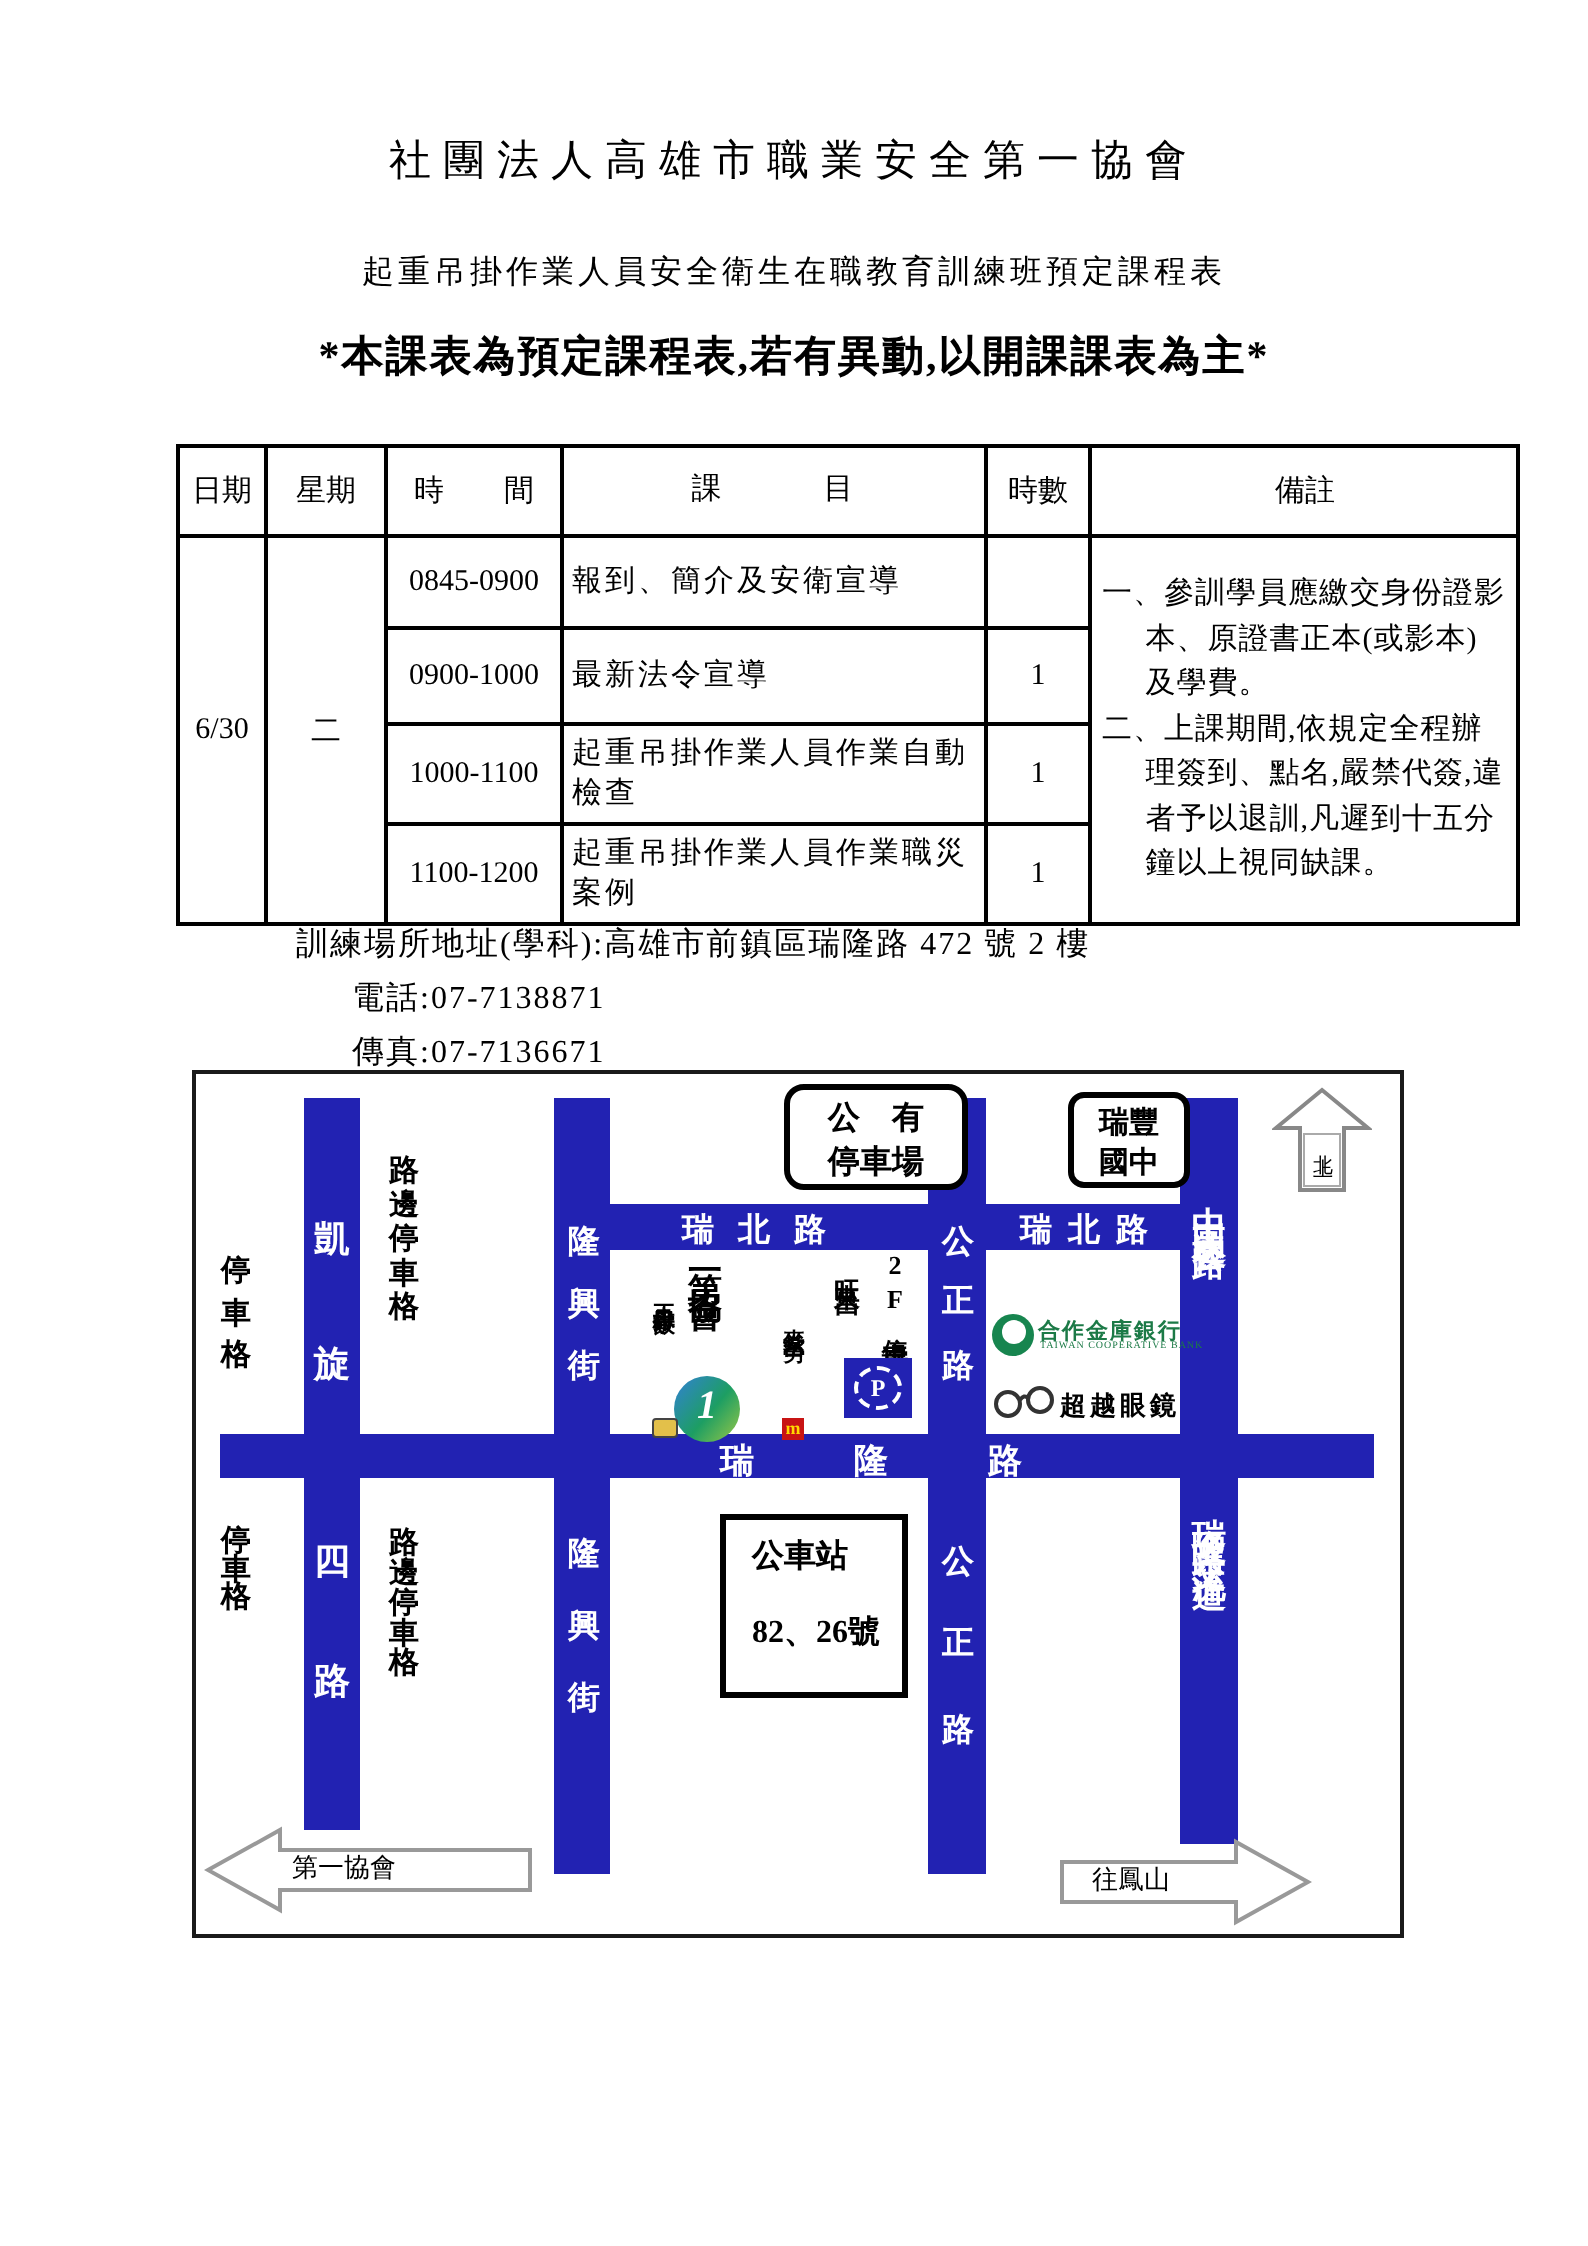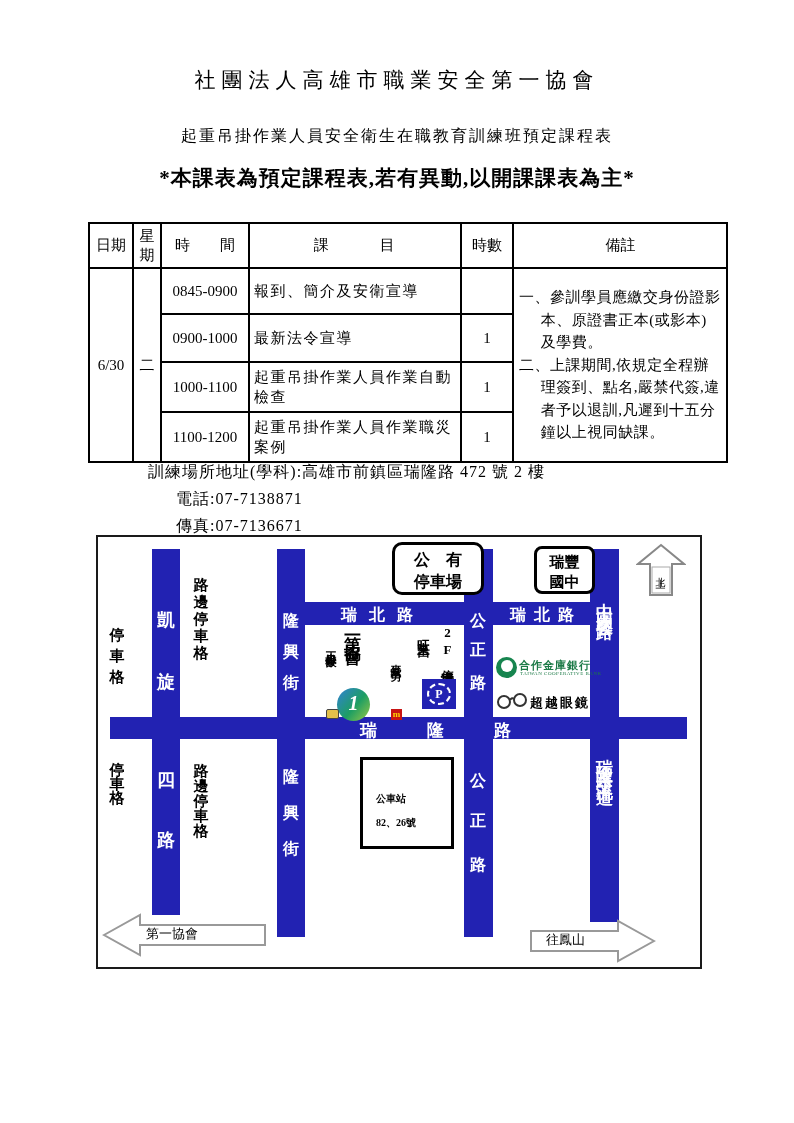--- a/index.html
+++ b/index.html
@@ -7,21 +7,21 @@
   .page { position:relative; width:794px; height:1123px; background:#fff; margin:0 auto; overflow:hidden; color:#000; }
 
   .doc-title   { position:absolute; top:66px;  left:0; width:100%; text-align:center; font-size:21px; letter-spacing:6px; }
   .doc-subtitle{ position:absolute; top:126px; left:0; width:100%; text-align:center; font-size:16px; letter-spacing:2px; }
   .doc-notice  { position:absolute; top:164px; left:0; width:100%; text-align:center; font-size:21px; font-weight:bold; letter-spacing:1px; }
 
   table.sched { position:absolute; left:88px; top:222px; border-collapse:collapse; table-layout:fixed; }
   table.sched td { border:2px solid #000; font-size:15px; vertical-align:middle; }
   td.hd { text-align:center; font-size:16px; height:45px; }
   td.c-date { width:44px; text-align:center; }
-  td.c-week { width:28px; text-align:center; }
+  td.c-week { width:60px; text-align:center; }
   td.c-time { width:88px; text-align:center; font-size:14px; }
   td.c-subj { width:212px; text-align:left; padding:2px 4px; letter-spacing:1.5px; line-height:1.35; }
   td.c-hour { width:52px; text-align:center; }
   td.c-note { width:214px; vertical-align:top; padding:4px 4px 4px 5px; }
   .note-item { font-size:15px; line-height:1.5; padding-left:1.45em; text-indent:-1.45em; letter-spacing:0.5px; }
   tr.r1 { height:46px; } tr.r2 { height:48px; } tr.r3 { height:50px; } tr.r4 { height:50px; }
 
   .contact-line { position:absolute; font-size:16px; letter-spacing:1px; }
   .contact-addr { left:148px; top:462px; }
   .contact-tel  { left:176px; top:489px; }
@@ -138,21 +138,21 @@
     <span class="vlab blab" style="left:481px; top:11px; font-size:12px; letter-spacing:8px;">路邊</span>
 
     <div class="mapbox box-round" style="left:258px; top:5px; width:92px; height:53px; font-size:16px; padding-top:4px; line-height:1.35;">
       <div>公　有</div>
       <div>停車場</div>
     </div>
     <div class="mapbox box-round" style="left:400px; top:9px; width:61px; height:48px; font-size:15px; padding-top:3px; line-height:1.35; border-radius:8px;">
       <div>瑞豐</div>
       <div>國中</div>
     </div>
-    <div class="mapbox" style="left:262px; top:220px; width:94px; height:92px; font-size:10px; text-align:left; padding:27px 0 0 13px; line-height:2.4;">
+    <div class="mapbox" style="left:262px; top:220px; width:94px; height:92px; font-size:16px; text-align:left; padding:0 0 0 13px; line-height:2.4;">
       <div>公車站</div>
       <div>82、26號</div>
     </div>
 
     <span class="vlab blab" style="left:246px; top:85px; font-size:17px; letter-spacing:4px;">第一協會</span>
     <div class="assoc-logo">1</div>
 
     <span class="vlab blab" style="left:227px; top:106px; font-size:11px; letter-spacing:1px;">正忠排骨飯</span>
     <div class="rice-icon"></div>
 

